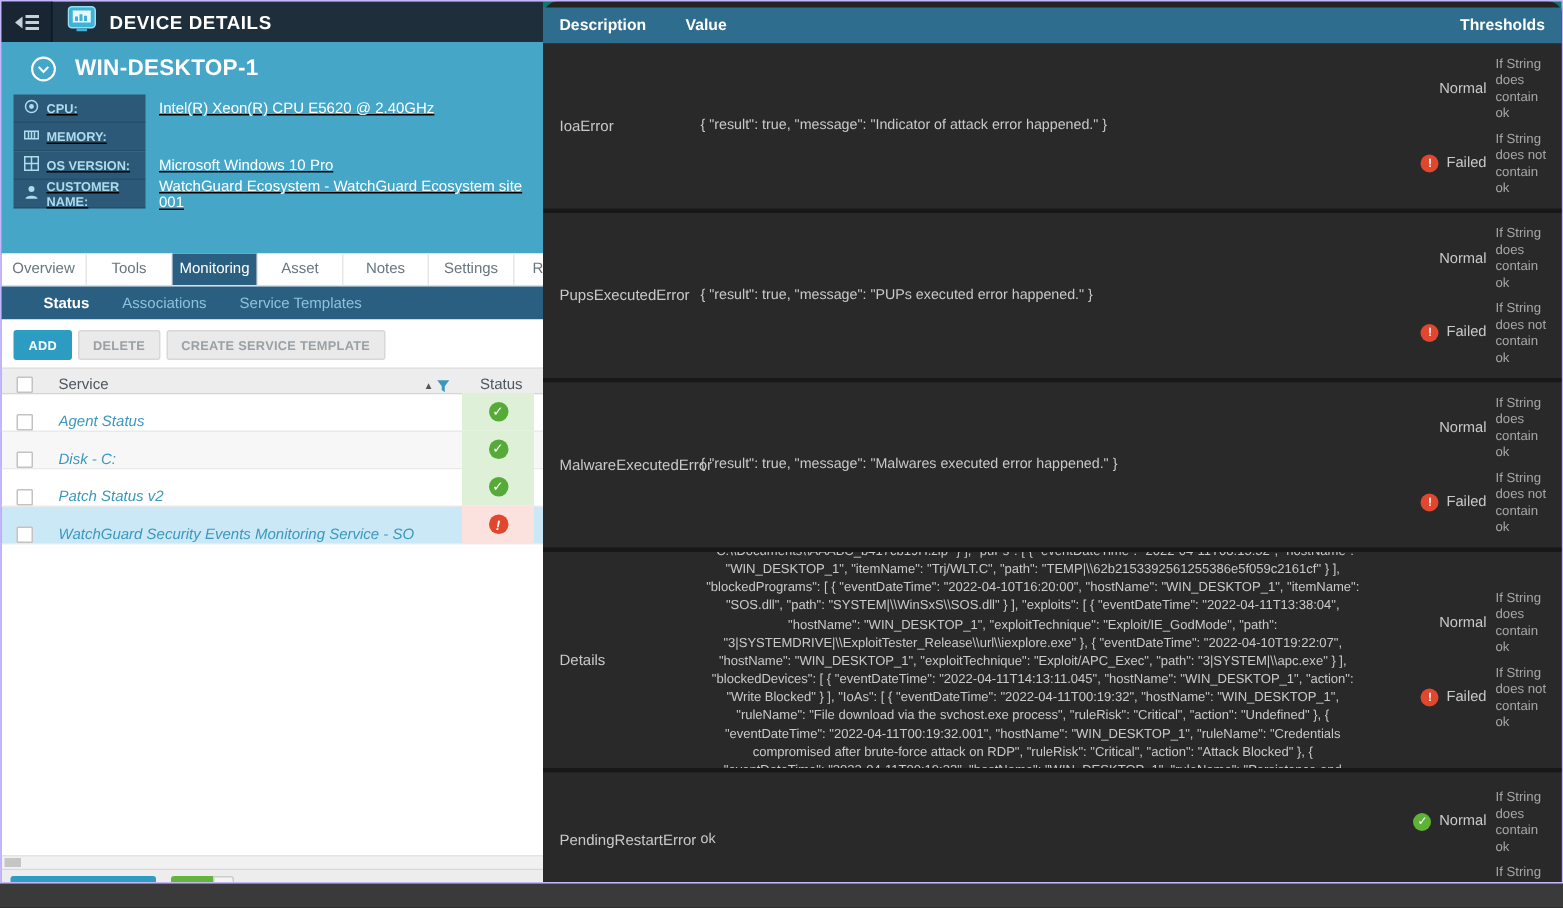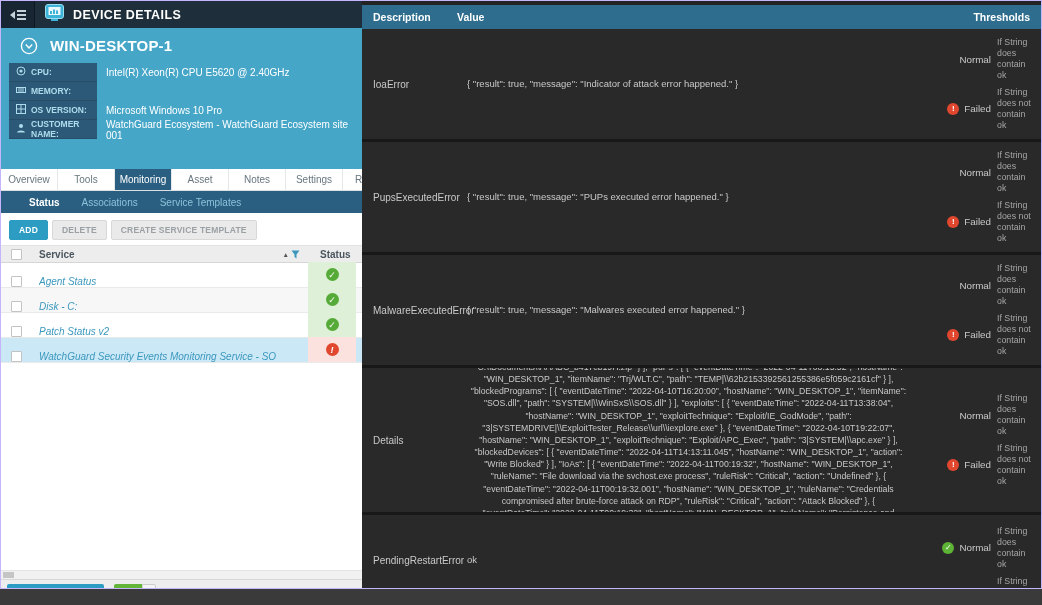--- a/index.html
+++ b/index.html
@@ -14,39 +14,39 @@
   .collapse-tri { width:0; height:0; border-top:4px solid transparent; border-bottom:4px solid transparent; border-right:5px solid #c6d2d9; }
   .collapse-lines { display:flex; flex-direction:column; gap:2px; }
   .collapse-lines i { display:block; width:9px; height:2px; background:#c6d2d9; }
   .app-icon { margin-left:10px; flex:0 0 auto; }
   .topbar-title { color:#fff; font-size:12.5px; font-weight:bold; letter-spacing:.4px; margin-left:9px; }
 
   .hero { background:#46a6c8; height:141px; flex:0 0 auto; }
   .hero-title { height:35px; display:flex; align-items:center; padding-left:19px; }
   .hero-title .name { color:#fff; font-size:15px; font-weight:bold; margin-left:12px; letter-spacing:.2px; }
   .info { margin:0 8px; background:#46a6c8; }
-  .info-row { display:flex; height:19px; }
+  .info-row { display:flex; height:19px;text-decoration:underline; }
   .info-label { width:88px; background:#2c5977; color:#aedcec; font-size:8.5px; font-weight:bold; display:flex; align-items:center; gap:5px; padding-left:7px; border-bottom:1px solid rgba(0,0,0,.12); }
   .info-value { flex:1; color:#fff; font-size:10px; display:flex; align-items:center; padding-left:9px; }
 
   .tabs { height:22px; display:flex; background:#fff; border-bottom:1px solid #dbe0e3; flex:0 0 auto; }
   .tab { width:57px; display:flex; align-items:center; justify-content:center; font-size:10px; color:#68767f; border-right:1px solid #e4e8ea; cursor:pointer; white-space:nowrap; overflow:hidden; }
   .tab:last-child { flex:1; border-right:none; justify-content:flex-start; padding-left:12px; }
   .tab.active { background:#2a5f81; color:#fff; }
 
   .subtabs { height:22px; background:#2a5f81; display:flex; align-items:center; padding-left:28px; gap:22px; flex:0 0 auto; }
   .subtab { font-size:10px; color:#8ec2da; cursor:pointer; }
   .subtab.active { color:#fff; font-weight:bold; }
 
   .toolbar { padding:7px 8px 5px 8px; background:#fff; display:flex; gap:4px; flex:0 0 auto; }
   .btn { font-size:8.5px; font-weight:bold; padding:4px 9px; border-radius:2px; letter-spacing:.2px; cursor:pointer; }
   .btn-add { background:#2d9cc3; color:#fff; border:1px solid #2d9cc3; }
   .btn-dis { background:#eaeaea; color:#9aa0a4; border:1px solid #d8d8d8; cursor:default; }
 
-  .svc-header { height:18px; background:#ededed; border-top:1px solid #e2e2e2; border-bottom:1px solid #d6d6d6; display:flex; align-items:center; font-size:10px; font-weight:bold; color:#4c565e; flex:0 0 auto; }
+  .svc-header { height:18px; background:#ededed; border-top:1px solid #e2e2e2; border-bottom:1px solid #d6d6d6; display:flex; align-items:flex-end; font-size:10px; font-weight:normal; color:#4c565e; flex:0 0 auto; }
   .chk { width:11px; height:11px; background:#fff; border:1px solid #c3c3c3; border-radius:1px; margin-left:10px; flex:0 0 auto; cursor:pointer; }
   .svc-header .col-service { margin-left:17px; flex:1; }
   .sort-wrap { display:flex; align-items:center; gap:2px; margin-right:8px; }
   .sort-asc { font-size:6.5px; color:#555; }
   .col-status { width:54px; padding-left:12px; }
 
   .svc-row { height:25px; display:flex; align-items:flex-end; border-bottom:1px solid #eaeaea; background:#fff; cursor:pointer;font-style:italic; }
   .svc-row.alt { background:#f7f7f7; }
   .svc-row.selected { background:#cbe8f6; }
   .svc-name { color:#3b97bd; font-size:10px; margin-left:17px; flex:1; white-space:nowrap; overflow:hidden; }
@@ -63,21 +63,21 @@
 
   .footer { height:25px; background:#ededed; border-top:1px solid #d8d8d8; display:flex; align-items:center; padding-left:6px; flex:0 0 auto; }
   .refresh-btn { background:#2d9cc3; color:#fff; font-size:8.5px; font-weight:bold; height:17px; display:flex; align-items:center; gap:4px; padding:0 9px; border-radius:2px; cursor:pointer; letter-spacing:.2px; }
   .toggle { display:flex; margin-left:10px; cursor:pointer; }
   .toggle-on { background:#62b539; color:#fff; font-size:8px; font-weight:bold; height:16px; line-height:16px; padding:0 8px; border-radius:2px 0 0 2px;text-align:right; }
   .toggle-knob { width:14px; height:16px; background:#f4f4f4; border:1px solid #cdcdcd; border-radius:0 2px 2px 0; }
   .refresh-in { margin-left:18px; font-size:9.5px; color:#3c454c; font-weight:bold; }
   .refresh-in-val { font-size:9.5px; color:#3b97bd; margin-left:4px; }
 
   
-  .right { position:absolute; left:361px; top:0; width:680px; height:603px; background:#232323; }
+  .right { position:absolute; left:361px; top:0; width:680px; height:603px; background:#232323;border-radius:10px; }
   .r-header { margin-top:4px; height:24px; background:#2e6d8e; display:flex; align-items:center; color:#fff; font-size:10.5px; font-weight:bold; }
   .rh-desc { width:95px; padding-left:11px; }
   .rh-value { flex:1; }
   .rh-thresh { padding-right:12px; }
 
   .r-row { display:flex; background:#292929; border-bottom:3px solid #181818; overflow:hidden; }
   .r-desc { width:95px; padding-left:11px; display:flex; align-items:center; color:#c9c9c9; font-size:10px; flex:0 0 auto; }
   .r-value { flex:1; display:flex; align-items:center; color:#c9c9c9; font-size:9.5px; line-height:1.35; padding:4px 8px 4px 10px; word-break:break-word; }
   .r-value.center { font-size:8.7px; line-height:1.4; text-align:center; }
   .r-thresh { width:124px; flex:0 0 auto; display:flex; flex-direction:column; justify-content:center; padding-right:7px; }

